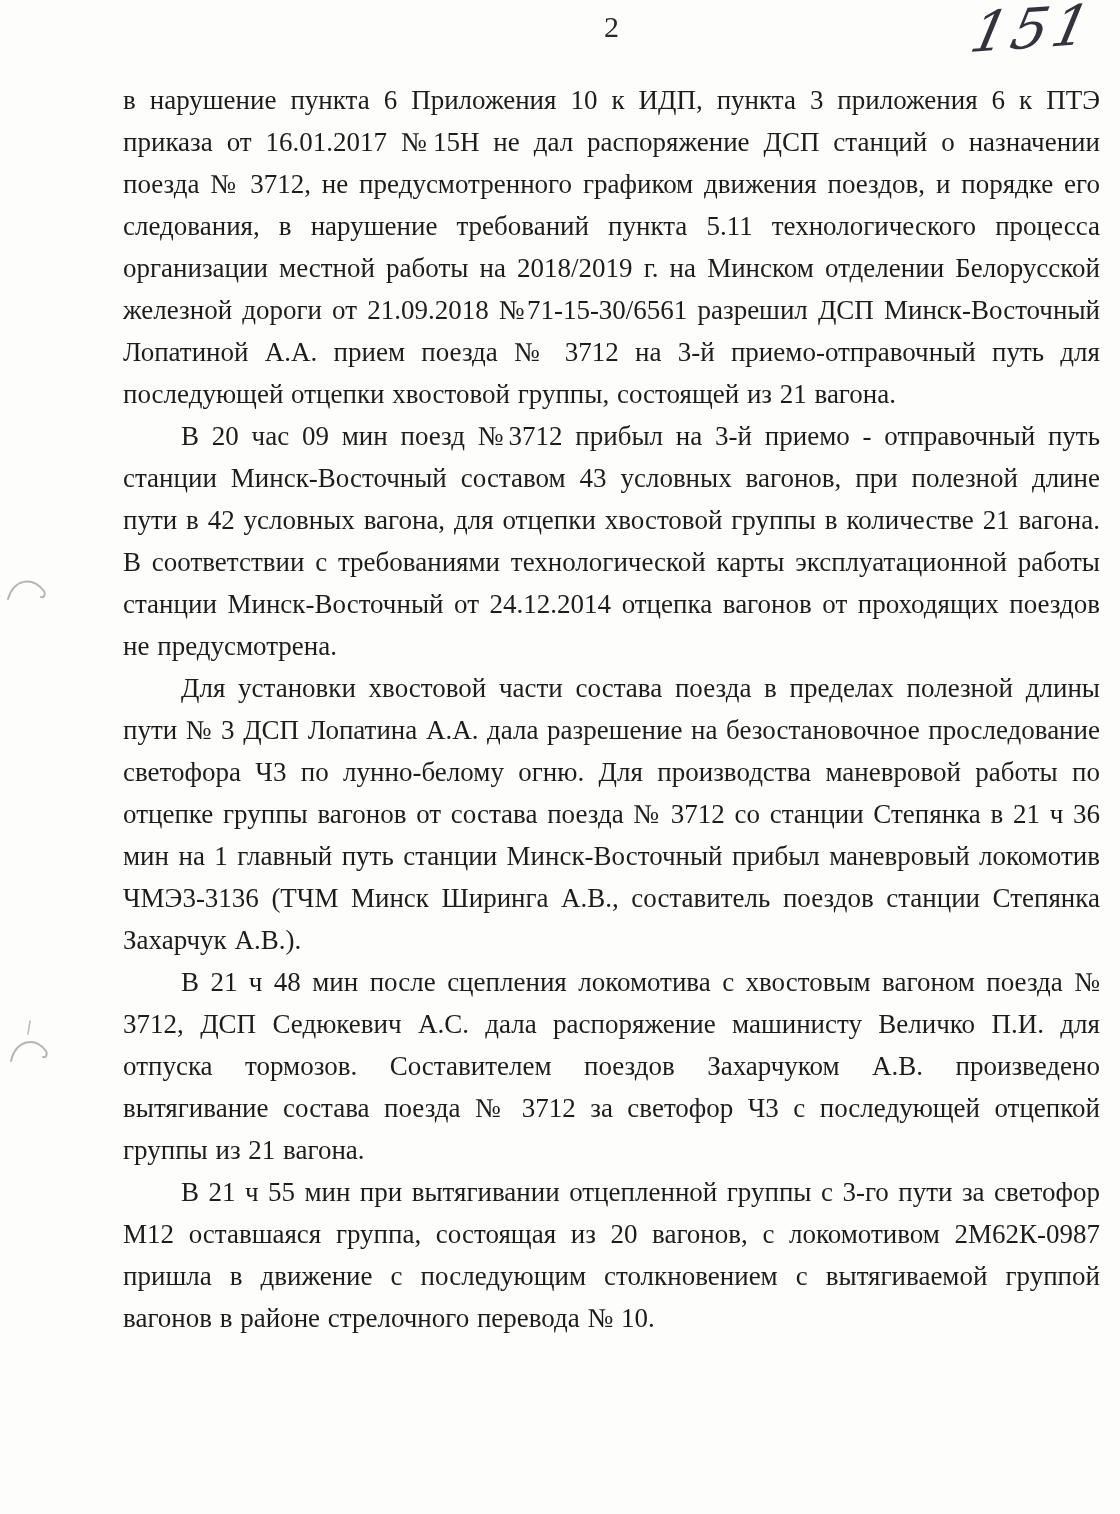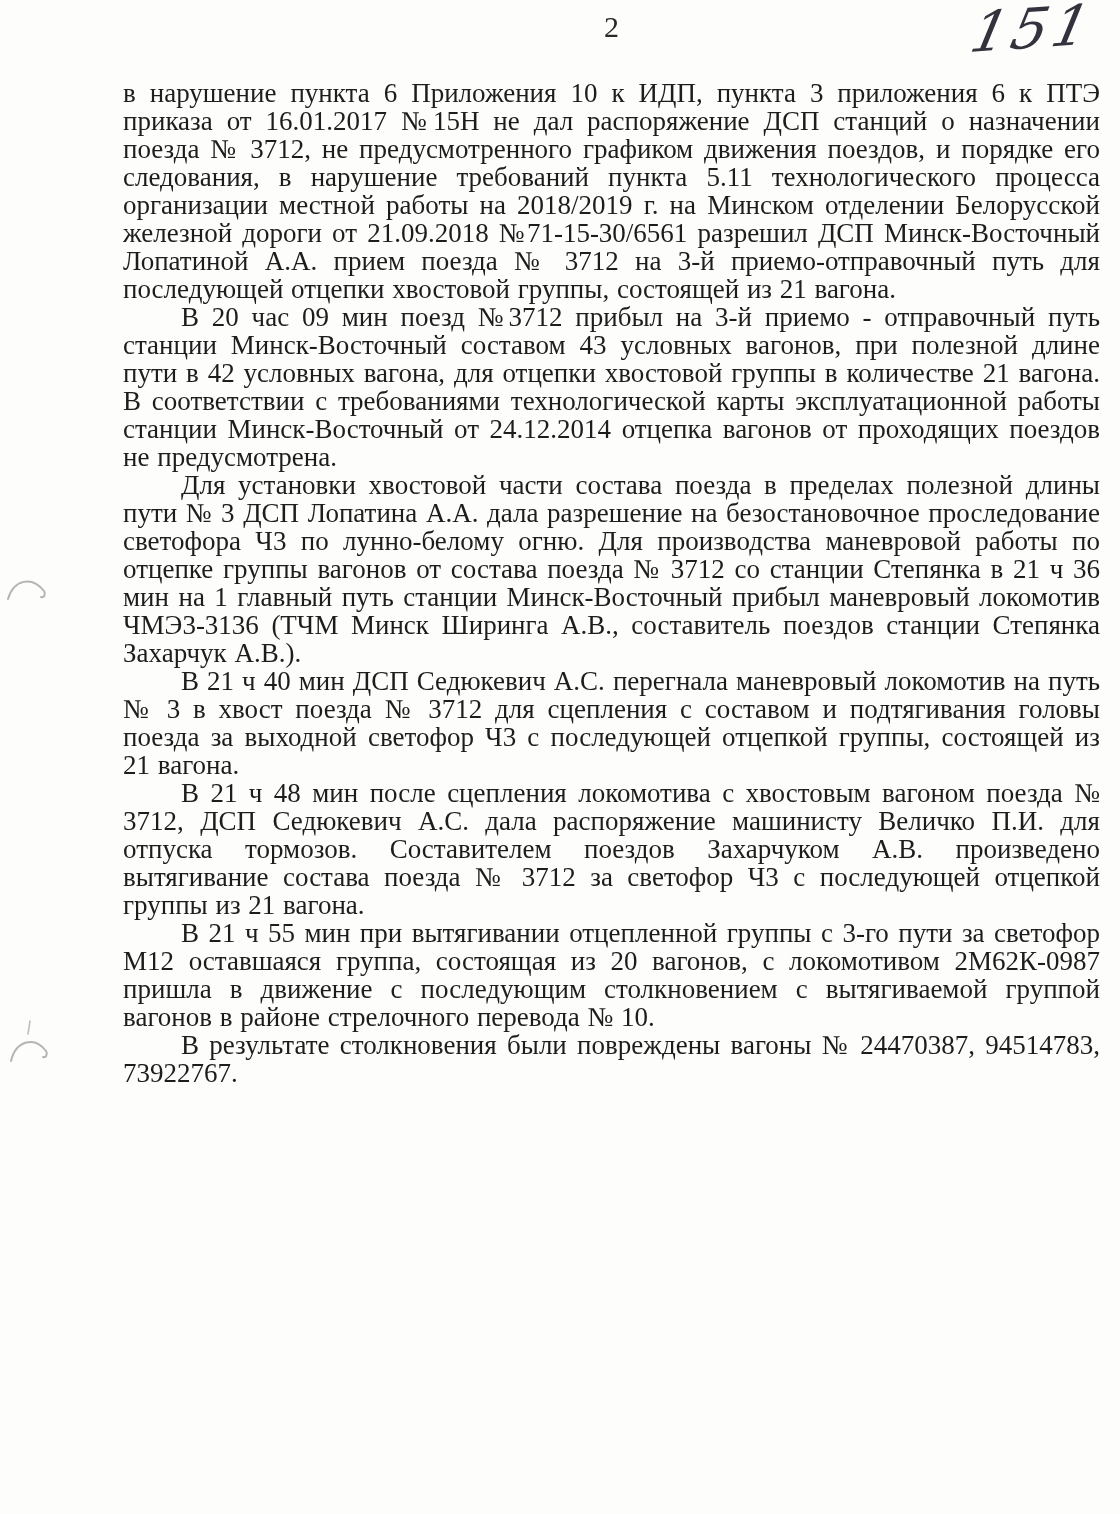--- a/index.html
+++ b/index.html
@@ -35,21 +35,21 @@
     letter-spacing: 4px;
     color: #33333d;
     transform: skewX(-16deg) rotate(-4deg);
   }
   .body-text {
     position: absolute;
     top: 79px;
     left: 123px;
     width: 977px;
     font-size: 27px;
-    line-height: 28px;
+    line-height: 42px;
     text-align: justify;
     word-spacing: 1px;
   }
   .body-text p {
     margin: 0;
     padding: 0;
   }
   .body-text p.indent {
     text-indent: 58px;
   }
@@ -79,19 +79,17 @@
     <svg width="44" height="52" viewBox="0 0 44 52">
       <path d="M23 3 L 21 16" stroke="#a8a8a8" stroke-width="1.6" fill="none" stroke-linecap="round"></path>
       <path d="M4 43 C 9 22, 28 18, 39 33 C 41 36, 39 40, 36 39" stroke="#9c9c9c" stroke-width="2" fill="none" stroke-linecap="round"></path>
     </svg>
   </span>
 
   <div class="body-text">
     <p>в нарушение пункта 6 Приложения 10 к ИДП, пункта 3 приложения 6 к ПТЭ приказа от 16.01.2017 №15Н не дал распоряжение ДСП станций о назначении поезда № 3712, не предусмотренного графиком движения поездов, и порядке его следования, в нарушение требований пункта 5.11 технологического процесса организации местной работы на 2018/2019 г. на Минском отделении Белорусской железной дороги от 21.09.2018 №71-15-30/6561 разрешил ДСП Минск-Восточный Лопатиной А.А. прием поезда № 3712 на 3-й приемо-отправочный путь для последующей отцепки хвостовой группы, состоящей из 21 вагона.</p>
     <p class="indent">В 20 час 09 мин поезд №3712 прибыл на 3-й приемо - отправочный путь станции Минск-Восточный составом 43 условных вагонов, при полезной длине пути в 42 условных вагона, для отцепки хвостовой группы в количестве 21 вагона. В соответствии с требованиями технологической карты эксплуатационной работы станции Минск-Восточный от 24.12.2014 отцепка вагонов от проходящих поездов не предусмотрена.</p>
     <p class="indent">Для установки хвостовой части состава поезда в пределах полезной длины пути № 3 ДСП Лопатина А.А. дала разрешение на безостановочное проследование светофора Ч3 по лунно-белому огню. Для производства маневровой работы по отцепке группы вагонов от состава поезда № 3712 со станции Степянка в 21 ч 36 мин на 1 главный путь станции Минск-Восточный прибыл маневровый локомотив ЧМЭ3-3136 (ТЧМ Минск Ширинга А.В., составитель поездов станции Степянка Захарчук А.В.).</p>
-    <p class="indent">В 21 ч 40 мин ДСП Седюкевич А.С. перегнала маневровый локомотив на путь № 3 в хвост поезда № 3712 для сцепления с составом и подтягивания головы поезда за выходной светофор Ч3 с последующей отцепкой группы, состоящей из 21 вагона.</p>
     <p class="indent">В 21 ч 48 мин после сцепления локомотива с хвостовым вагоном поезда № 3712, ДСП Седюкевич А.С. дала распоряжение машинисту Величко П.И. для отпуска тормозов. Составителем поездов Захарчуком А.В. произведено вытягивание состава поезда № 3712 за светофор Ч3 с последующей отцепкой группы из 21 вагона.</p>
     <p class="indent">В 21 ч 55 мин при вытягивании отцепленной группы с 3-го пути за светофор М12 оставшаяся группа, состоящая из 20 вагонов, с локомотивом 2М62К-0987 пришла в движение с последующим столкновением с вытягиваемой группой вагонов в районе стрелочного перевода № 10.</p>
-    <p class="indent">В результате столкновения были повреждены вагоны № 24470387, 94514783, 73922767.</p>
   </div>
 
 </div>
 
 </body></html>

